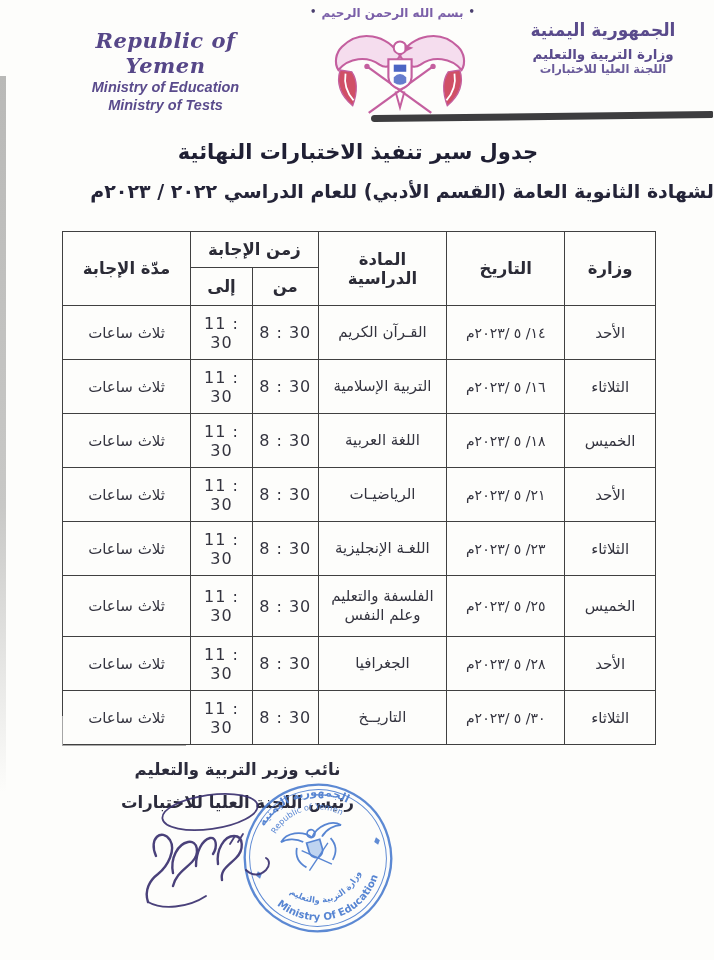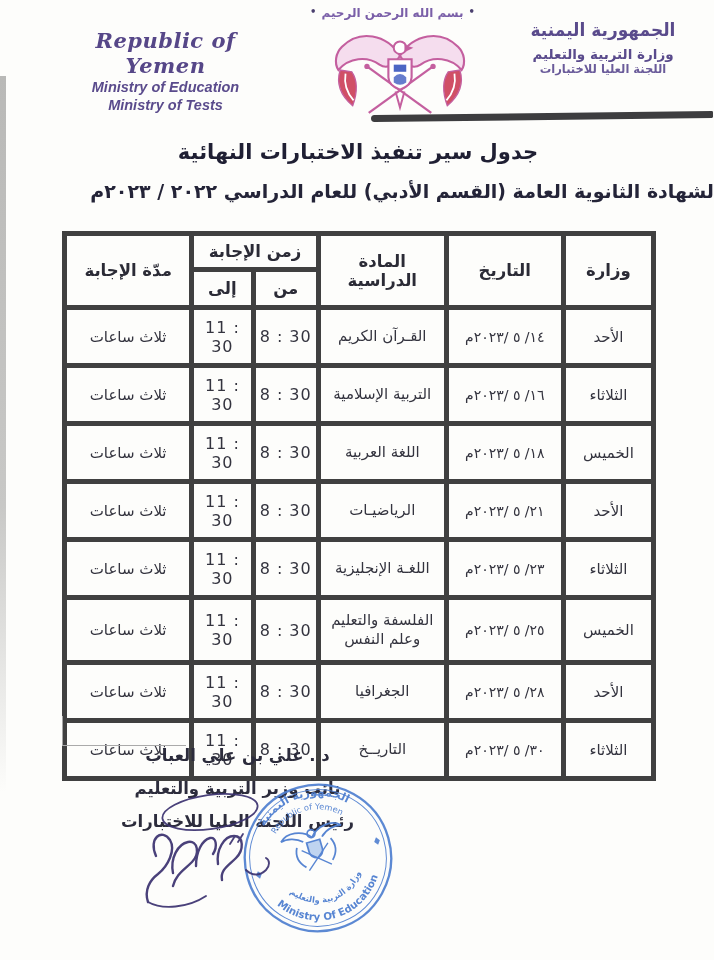--- a/index.html
+++ b/index.html
@@ -25,21 +25,21 @@
   .divider{position:absolute;left:371px;top:113px;width:342px;height:7px;background:#3d3d3f;
     border-radius:6px 2px 2px 6px;transform:rotate(-0.7deg);}
   
   .title{position:absolute;left:1px;top:140px;width:714px;text-align:center;direction:rtl;
     font-size:21px;font-weight:bold;color:#1f1f33;}
   .subtitle{position:absolute;left:0;top:180px;width:714px;text-align:right;direction:rtl;
     font-size:19px;font-weight:bold;color:#242438;}
   
   .tbl{position:absolute;left:62px;top:231px;width:594px;border-collapse:collapse;direction:rtl;
     font-size:15px;color:#34343f;}
-  .tbl th,.tbl td{border:5px solid #404040;text-align:center;vertical-align:middle;padding:2px 4px;}
+  .tbl th,.tbl td{border:1px solid #404040;text-align:center;vertical-align:middle;padding:2px 4px;}
   .tbl thead th{font-size:16.5px;font-weight:bold;color:#2b2b36;}
   .tbl .h-top{height:36px;}
   .tbl .h-bot{height:38px;}
   .tbl td{height:49px;}
   .tbl tr.tall td{height:56px;}
   .tbl .time{direction:ltr;font-size:16px;letter-spacing:1px;}
   .tbl .date{font-size:14px;white-space:nowrap;}
   .tbl .subj{font-size:15px;line-height:1.25;}
   .artifact-v{position:absolute;left:62px;top:716px;width:1px;height:30px;background:#a5a5a5;}
   .artifact-h{position:absolute;left:62px;top:745px;width:124px;height:1px;background:#aaaaaa;}
@@ -192,21 +192,20 @@
         <td class="time">11 : 30</td>
         <td>ثلاث ساعات</td>
       </tr>
     </tbody>
   </table>
 
   <div class="artifact-v"></div>
   <div class="artifact-h"></div>
 
   <div class="sig-block">
-    <div class="n">د . علي بن علي العباب</div>
     <div class="t">نائب وزير التربية والتعليم</div>
     <div class="t">رئيس اللجنة العليا للاختبارات</div>
   </div>
 
   <svg class="stamp" viewBox="0 0 160 160">
     <defs>
       <path id="arcTop" d="M 16,80 A 64,64 0 0 1 144,80"></path>
       <path id="arcTopInner" d="M 30,80 A 50,50 0 0 1 130,80"></path>
       <path id="arcBot" d="M 16,80 A 64,64 0 0 0 144,80"></path>
       <path id="arcBotInner" d="M 34,80 A 46,46 0 0 0 126,80"></path>

